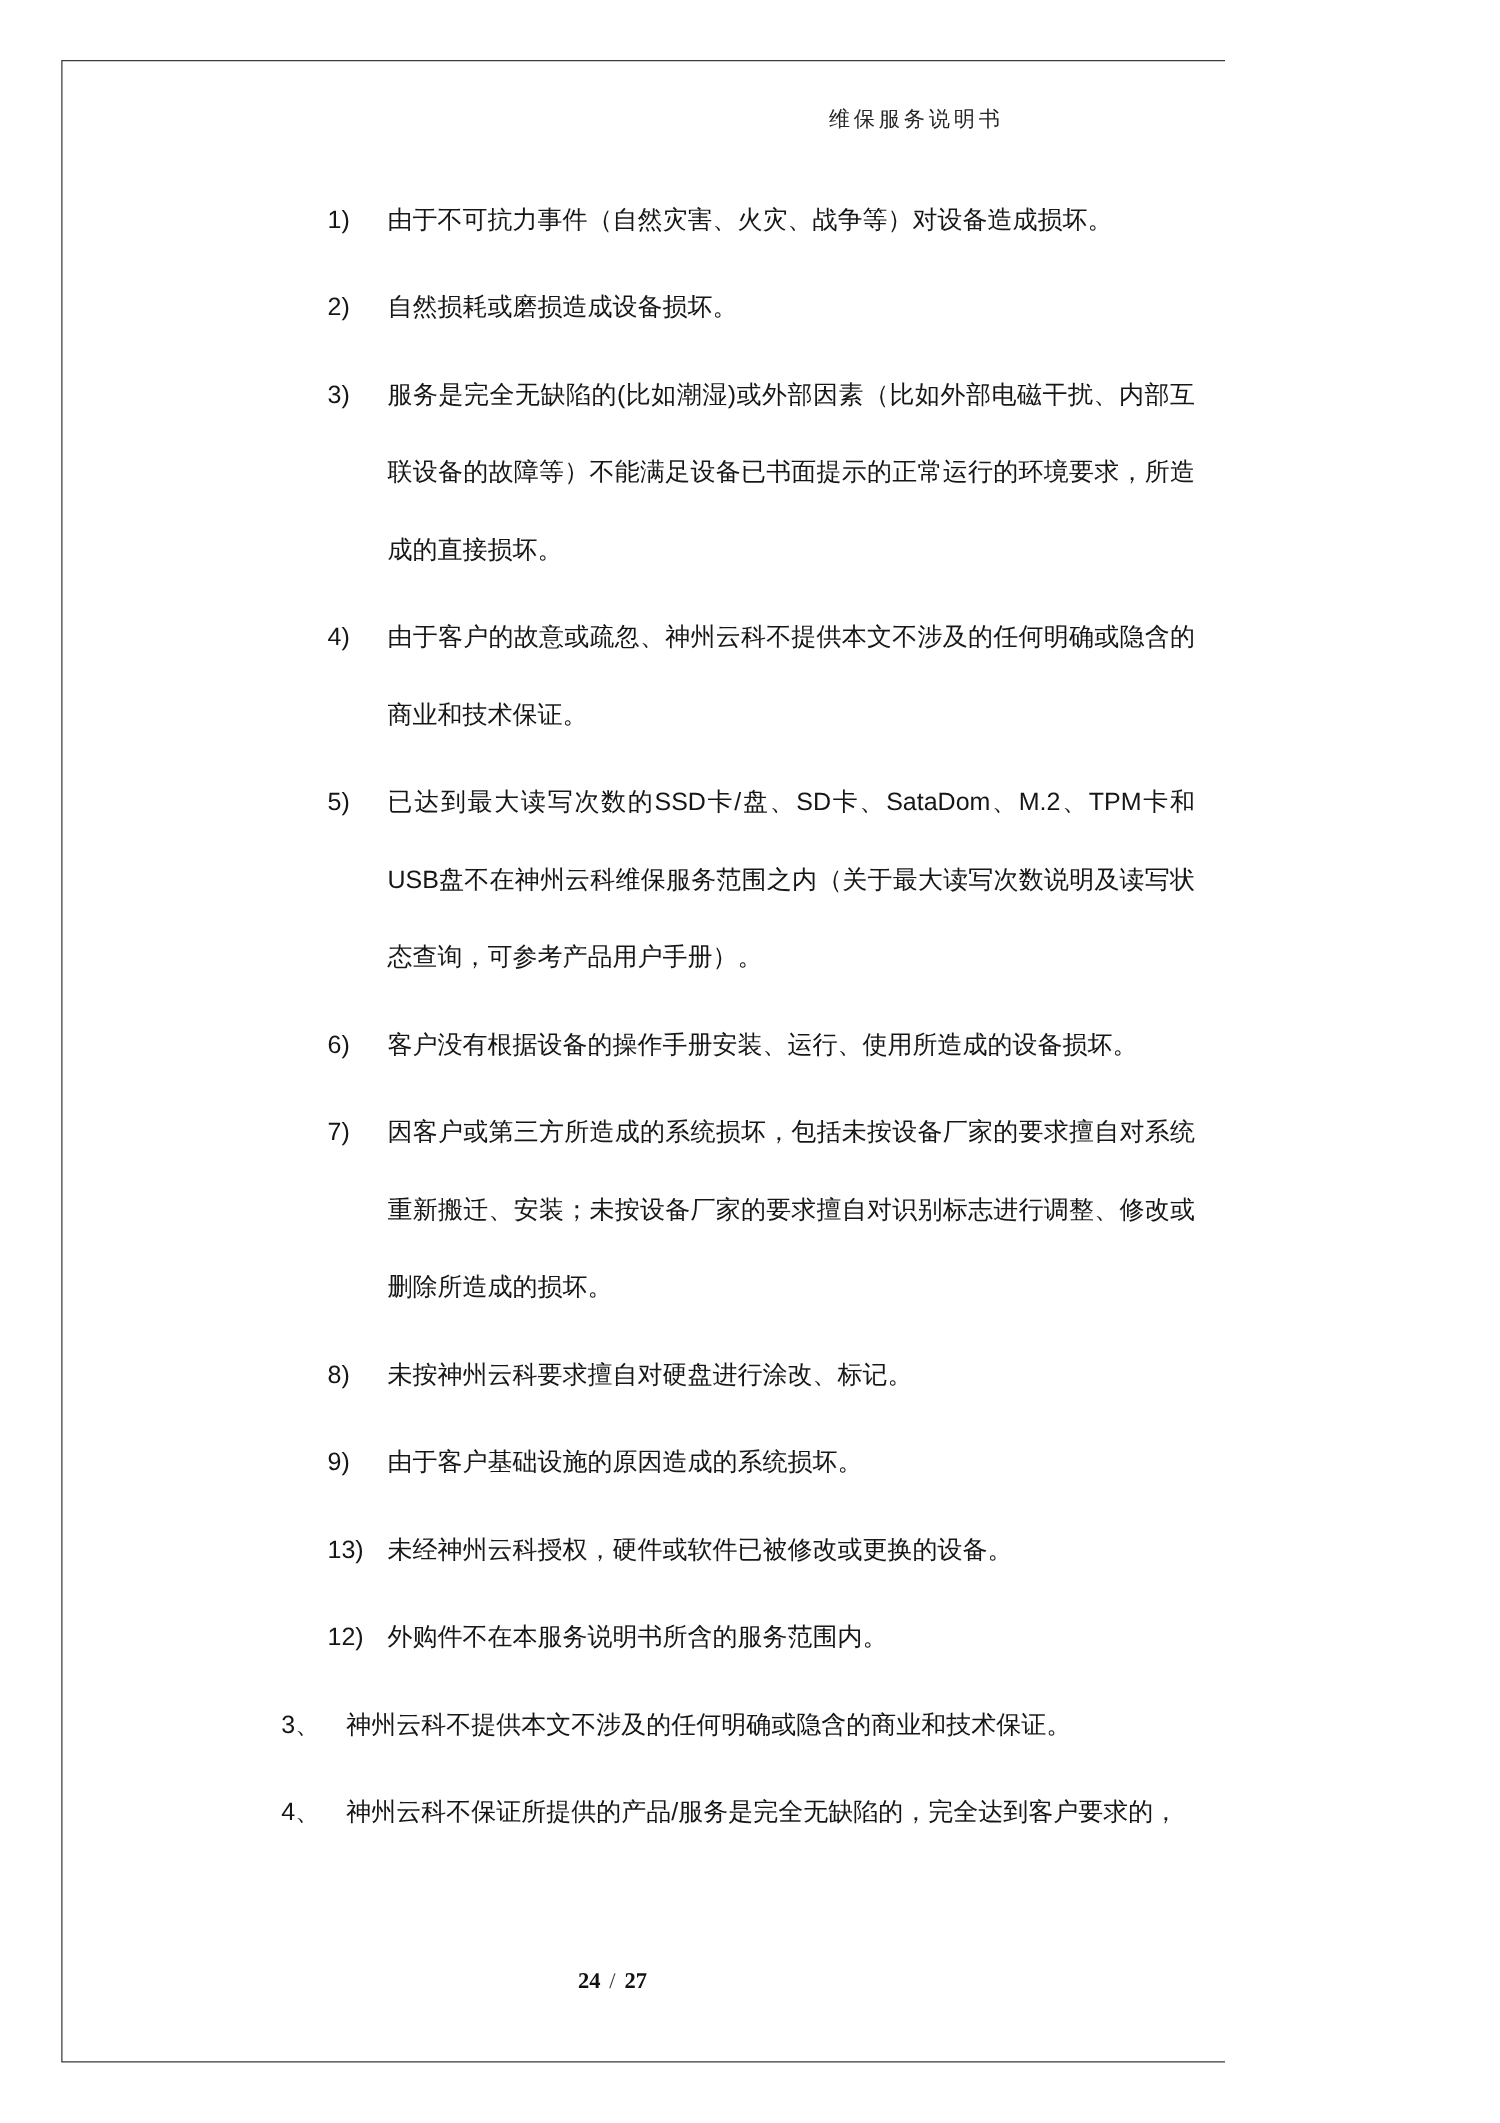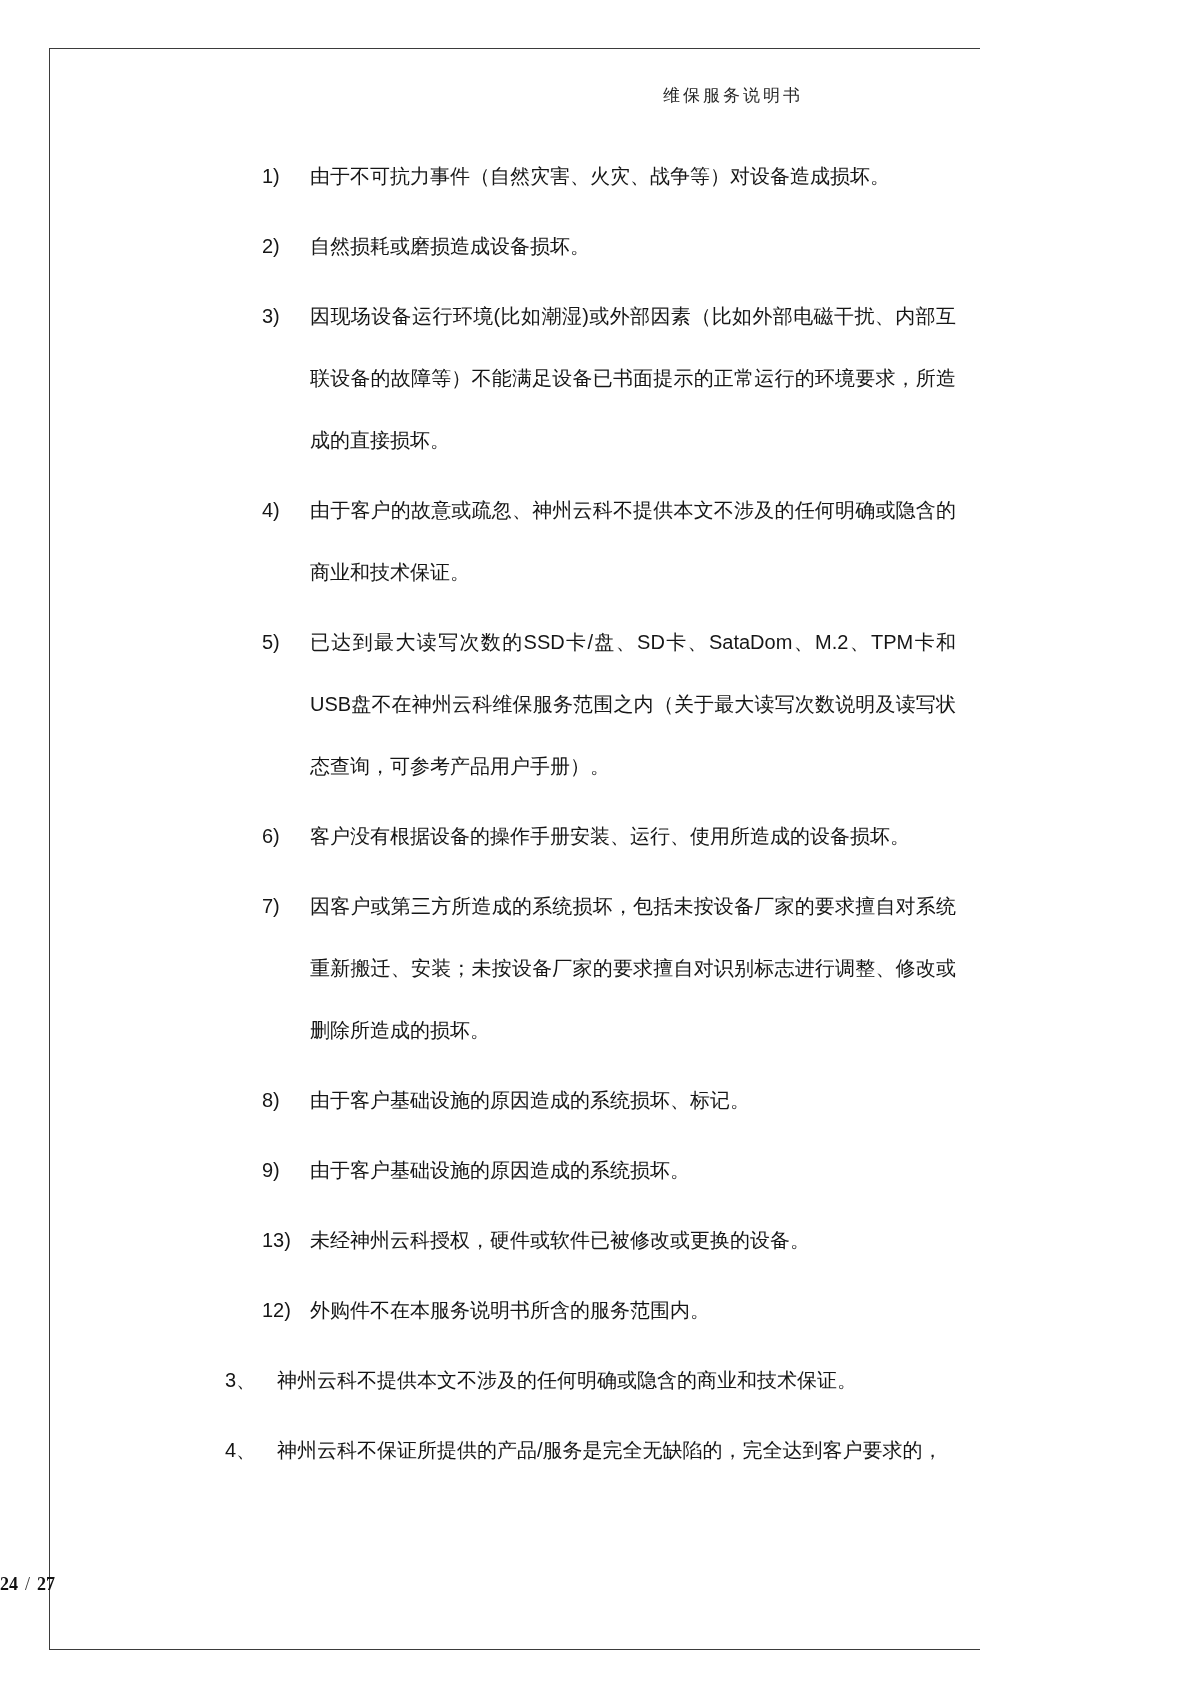--- a/index.html
+++ b/index.html
@@ -54,21 +54,21 @@
     flex: 1;
     text-align: justify;
   }
   .item.main { margin-left: -37px; }
   .item.main .num { flex: 0 0 52px; }
   .footer {
     position: absolute;
     top: 1574px;
     left: 0;
     width: 100%;
-    text-align: left;
+    text-align: center;
     font-family: "Liberation Serif", "DejaVu Serif", serif;
     font-size: 18px;
     font-weight: bold;
     color: #111111;
   }
   .footer .sep {
     font-weight: normal;
     margin: 0 7px;
     color: #333333;
   }
@@ -87,41 +87,41 @@
     <div class="item">
       <span class="num">1)</span>
       <div class="txt">由于不可抗力事件（自然灾害、火灾、战争等）对设备造成损坏。</div>
     </div>
     <div class="item">
       <span class="num">2)</span>
       <div class="txt">自然损耗或磨损造成设备损坏。</div>
     </div>
     <div class="item">
       <span class="num">3)</span>
-      <div class="txt">因现场设备运行环境(比如潮湿)或外部因素（比如外部电磁干扰、内部互联设备的故障等）不能满足设备已书面提示的正常运行的环境要求，所造成的直接损坏。</div>
+      <div class="txt">服务是完全无缺陷的(比如潮湿)或外部因素（比如外部电磁干扰、内部互联设备的故障等）不能满足设备已书面提示的正常运行的环境要求，所造成的直接损坏。</div>
     </div>
     <div class="item">
       <span class="num">4)</span>
       <div class="txt">由于客户的故意或疏忽、神州云科不提供本文不涉及的任何明确或隐含的商业和技术保证。</div>
     </div>
     <div class="item">
       <span class="num">5)</span>
       <div class="txt">已达到最大读写次数的SSD卡/盘、SD卡、SataDom、M.2、TPM卡和USB盘不在神州云科维保服务范围之内（关于最大读写次数说明及读写状态查询，可参考产品用户手册）。</div>
     </div>
     <div class="item">
       <span class="num">6)</span>
       <div class="txt">客户没有根据设备的操作手册安装、运行、使用所造成的设备损坏。</div>
     </div>
     <div class="item">
       <span class="num">7)</span>
       <div class="txt">因客户或第三方所造成的系统损坏，包括未按设备厂家的要求擅自对系统重新搬迁、安装；未按设备厂家的要求擅自对识别标志进行调整、修改或删除所造成的损坏。</div>
     </div>
     <div class="item">
       <span class="num">8)</span>
-      <div class="txt">由于客户基础设施的原因造成的系统损坏、标记。</div>
+      <div class="txt">未按神州云科要求擅自对硬盘进行涂改、标记。</div>
     </div>
     <div class="item">
       <span class="num">9)</span>
       <div class="txt">由于客户基础设施的原因造成的系统损坏。</div>
     </div>
     <div class="item">
       <span class="num">13)</span>
       <div class="txt">未经神州云科授权，硬件或软件已被修改或更换的设备。</div>
     </div>
     <div class="item">

